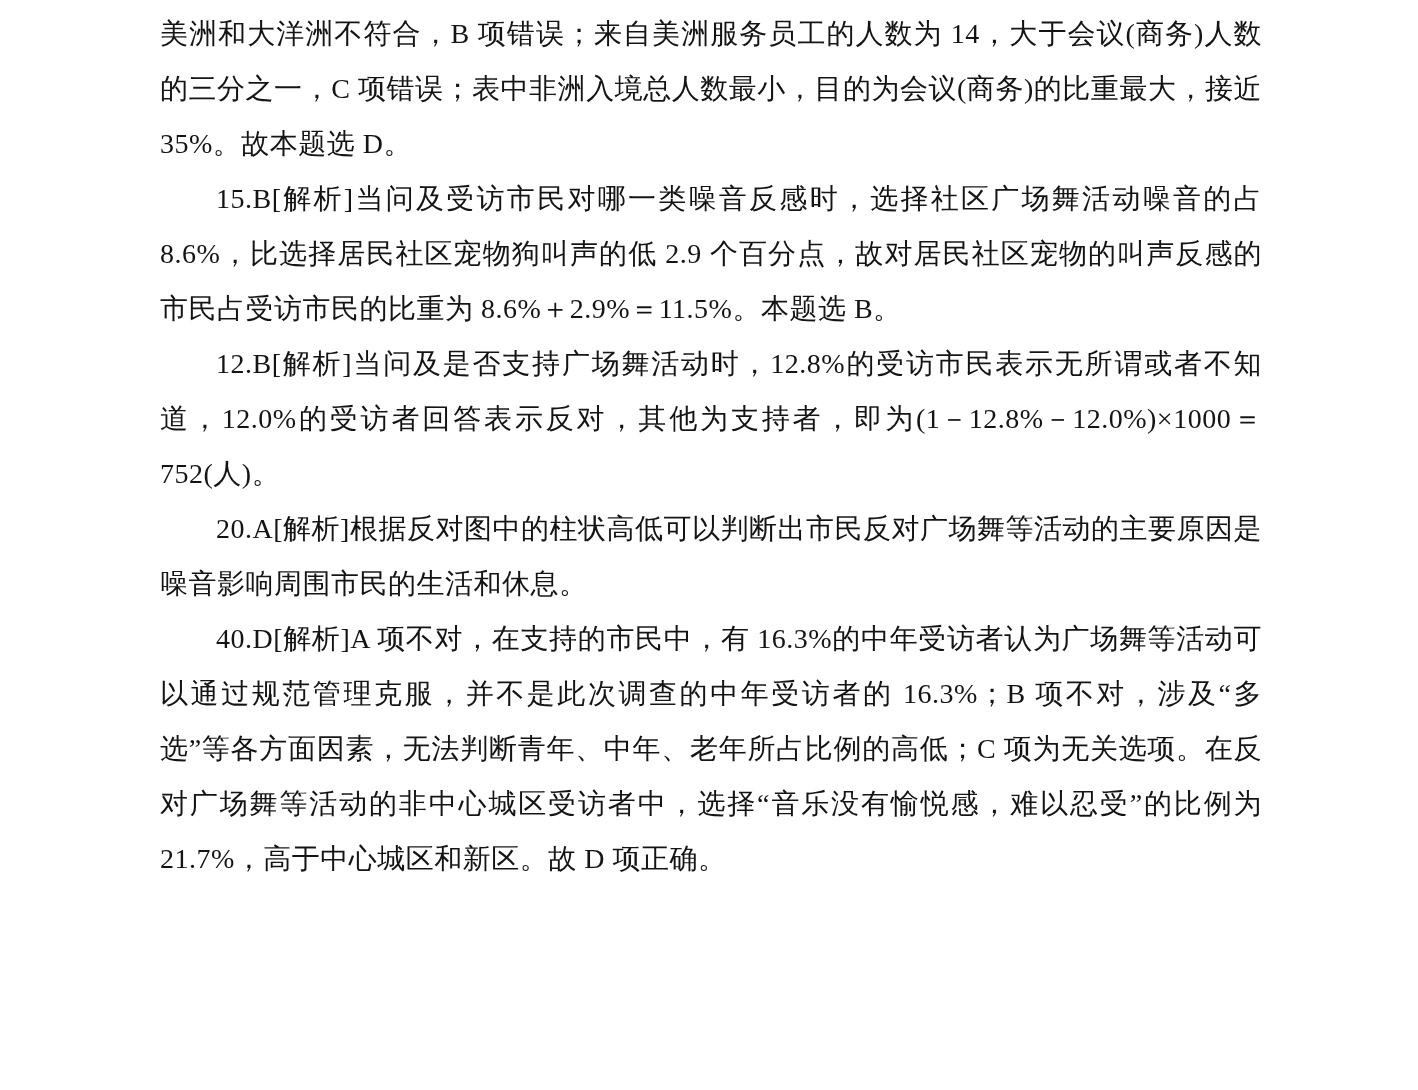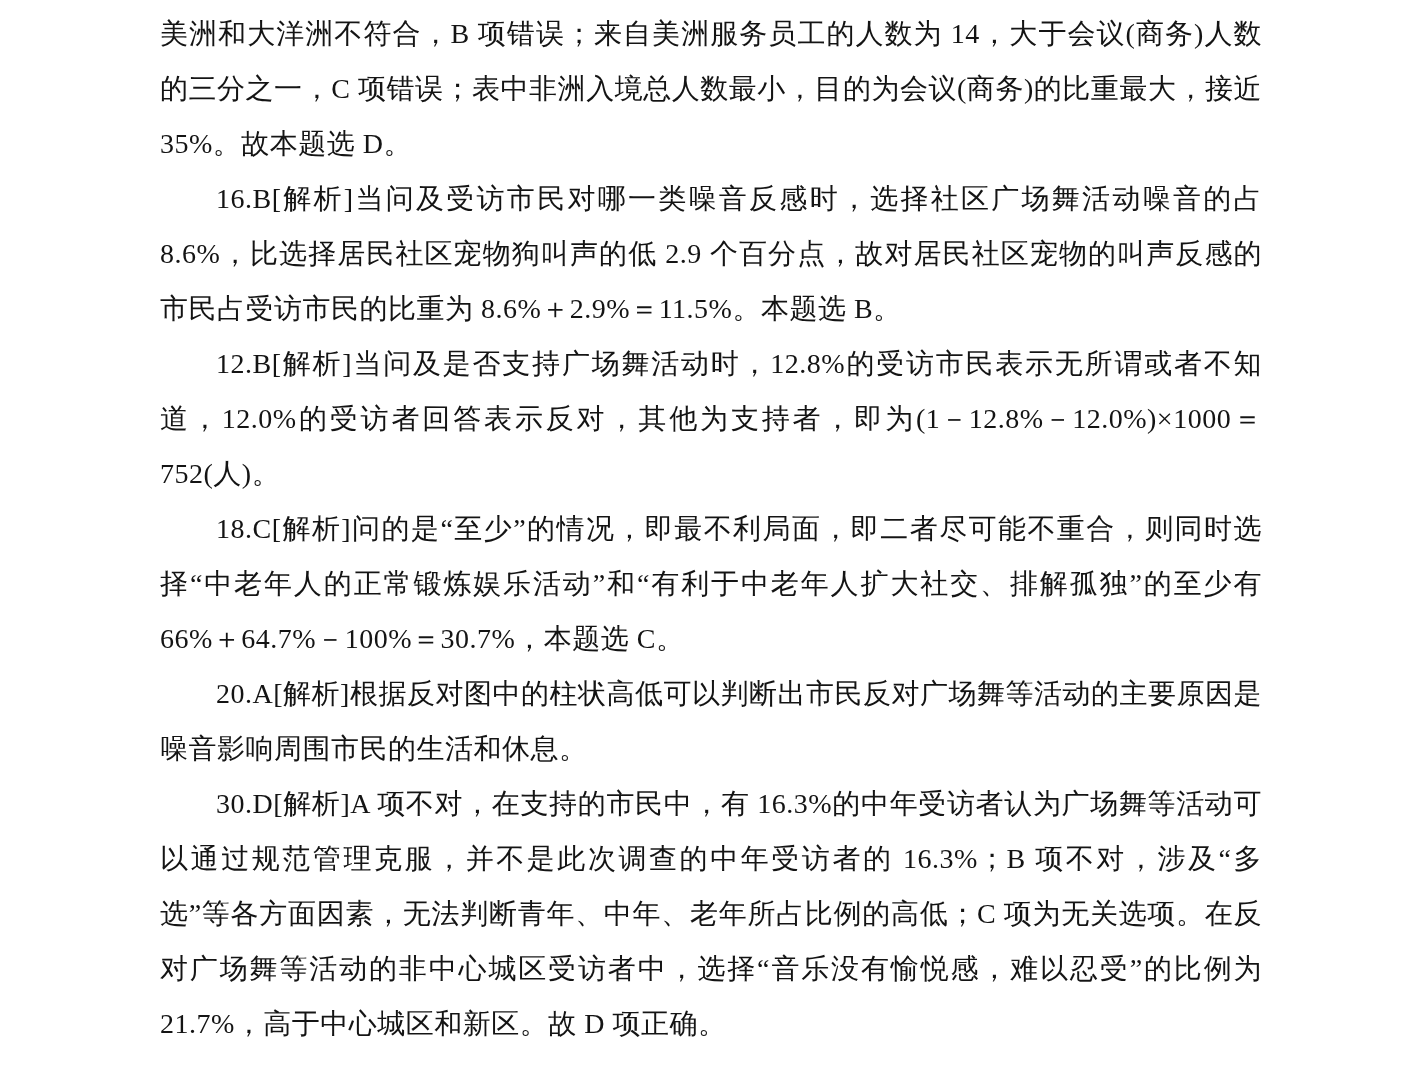--- a/index.html
+++ b/index.html
@@ -36,19 +36,18 @@
   .analysis-label {
     font-weight: normal;
   }
 </style>
 </head>
 <body>
 
 <div class="page">
   <div class="text-block">
       <p class="para"><span>美洲和大洋洲不符合，B 项错误；来自美洲服务员工的人数为 14，大于会议(商务)人数的三分之一，C 项错误；表中非洲入境总人数最小，目的为会议(商务)的比重最大，接近 35%。故本题选 D。</span></p>
-      <p class="para indent"><span>16.B</span><span>[</span><span class="analysis-label">解析</span><span>]</span><span>当问及受访市民对哪一类噪音反感时，选择社区广场舞活动噪音的占 8.6%，比选择居民社区宠物狗叫声的低 2.9 个百分点，故对居民社区宠物的叫声反感的市民占受访市民的比重为 8.6%＋2.9%＝11.5%。本题选 B。</span></p>
+      <p class="para indent"><span>15.B</span><span>[</span><span class="analysis-label">解析</span><span>]</span><span>当问及受访市民对哪一类噪音反感时，选择社区广场舞活动噪音的占 8.6%，比选择居民社区宠物狗叫声的低 2.9 个百分点，故对居民社区宠物的叫声反感的市民占受访市民的比重为 8.6%＋2.9%＝11.5%。本题选 B。</span></p>
       <p class="para indent"><span>12.B</span><span>[</span><span class="analysis-label">解析</span><span>]</span><span>当问及是否支持广场舞活动时，12.8%的受访市民表示无所谓或者不知道，12.0%的受访者回答表示反对，其他为支持者，即为(1－12.8%－12.0%)×1000＝752(人)。</span></p>
-      <p class="para indent"><span>18.C</span><span>[</span><span class="analysis-label">解析</span><span>]</span><span>问的是“至少”的情况，即最不利局面，即二者尽可能不重合，则同时选择“中老年人的正常锻炼娱乐活动”和“有利于中老年人扩大社交、排解孤独”的至少有 66%＋64.7%－100%＝30.7%，本题选 C。</span></p>
       <p class="para indent"><span>20.A</span><span>[</span><span class="analysis-label">解析</span><span>]</span><span>根据反对图中的柱状高低可以判断出市民反对广场舞等活动的主要原因是噪音影响周围市民的生活和休息。</span></p>
-      <p class="para indent"><span>30.D</span><span>[</span><span class="analysis-label">解析</span><span>]</span><span>A 项不对，在支持的市民中，有 16.3%的中年受访者认为广场舞等活动可以通过规范管理克服，并不是此次调查的中年受访者的 16.3%；B 项不对，涉及“多选”等各方面因素，无法判断青年、中年、老年所占比例的高低；C 项为无关选项。在反对广场舞等活动的非中心城区受访者中，选择“音乐没有愉悦感，难以忍受”的比例为 21.7%，高于中心城区和新区。故 D 项正确。</span></p>
+      <p class="para indent"><span>40.D</span><span>[</span><span class="analysis-label">解析</span><span>]</span><span>A 项不对，在支持的市民中，有 16.3%的中年受访者认为广场舞等活动可以通过规范管理克服，并不是此次调查的中年受访者的 16.3%；B 项不对，涉及“多选”等各方面因素，无法判断青年、中年、老年所占比例的高低；C 项为无关选项。在反对广场舞等活动的非中心城区受访者中，选择“音乐没有愉悦感，难以忍受”的比例为 21.7%，高于中心城区和新区。故 D 项正确。</span></p>
     </div>
 </div>
 
 </body></html>

